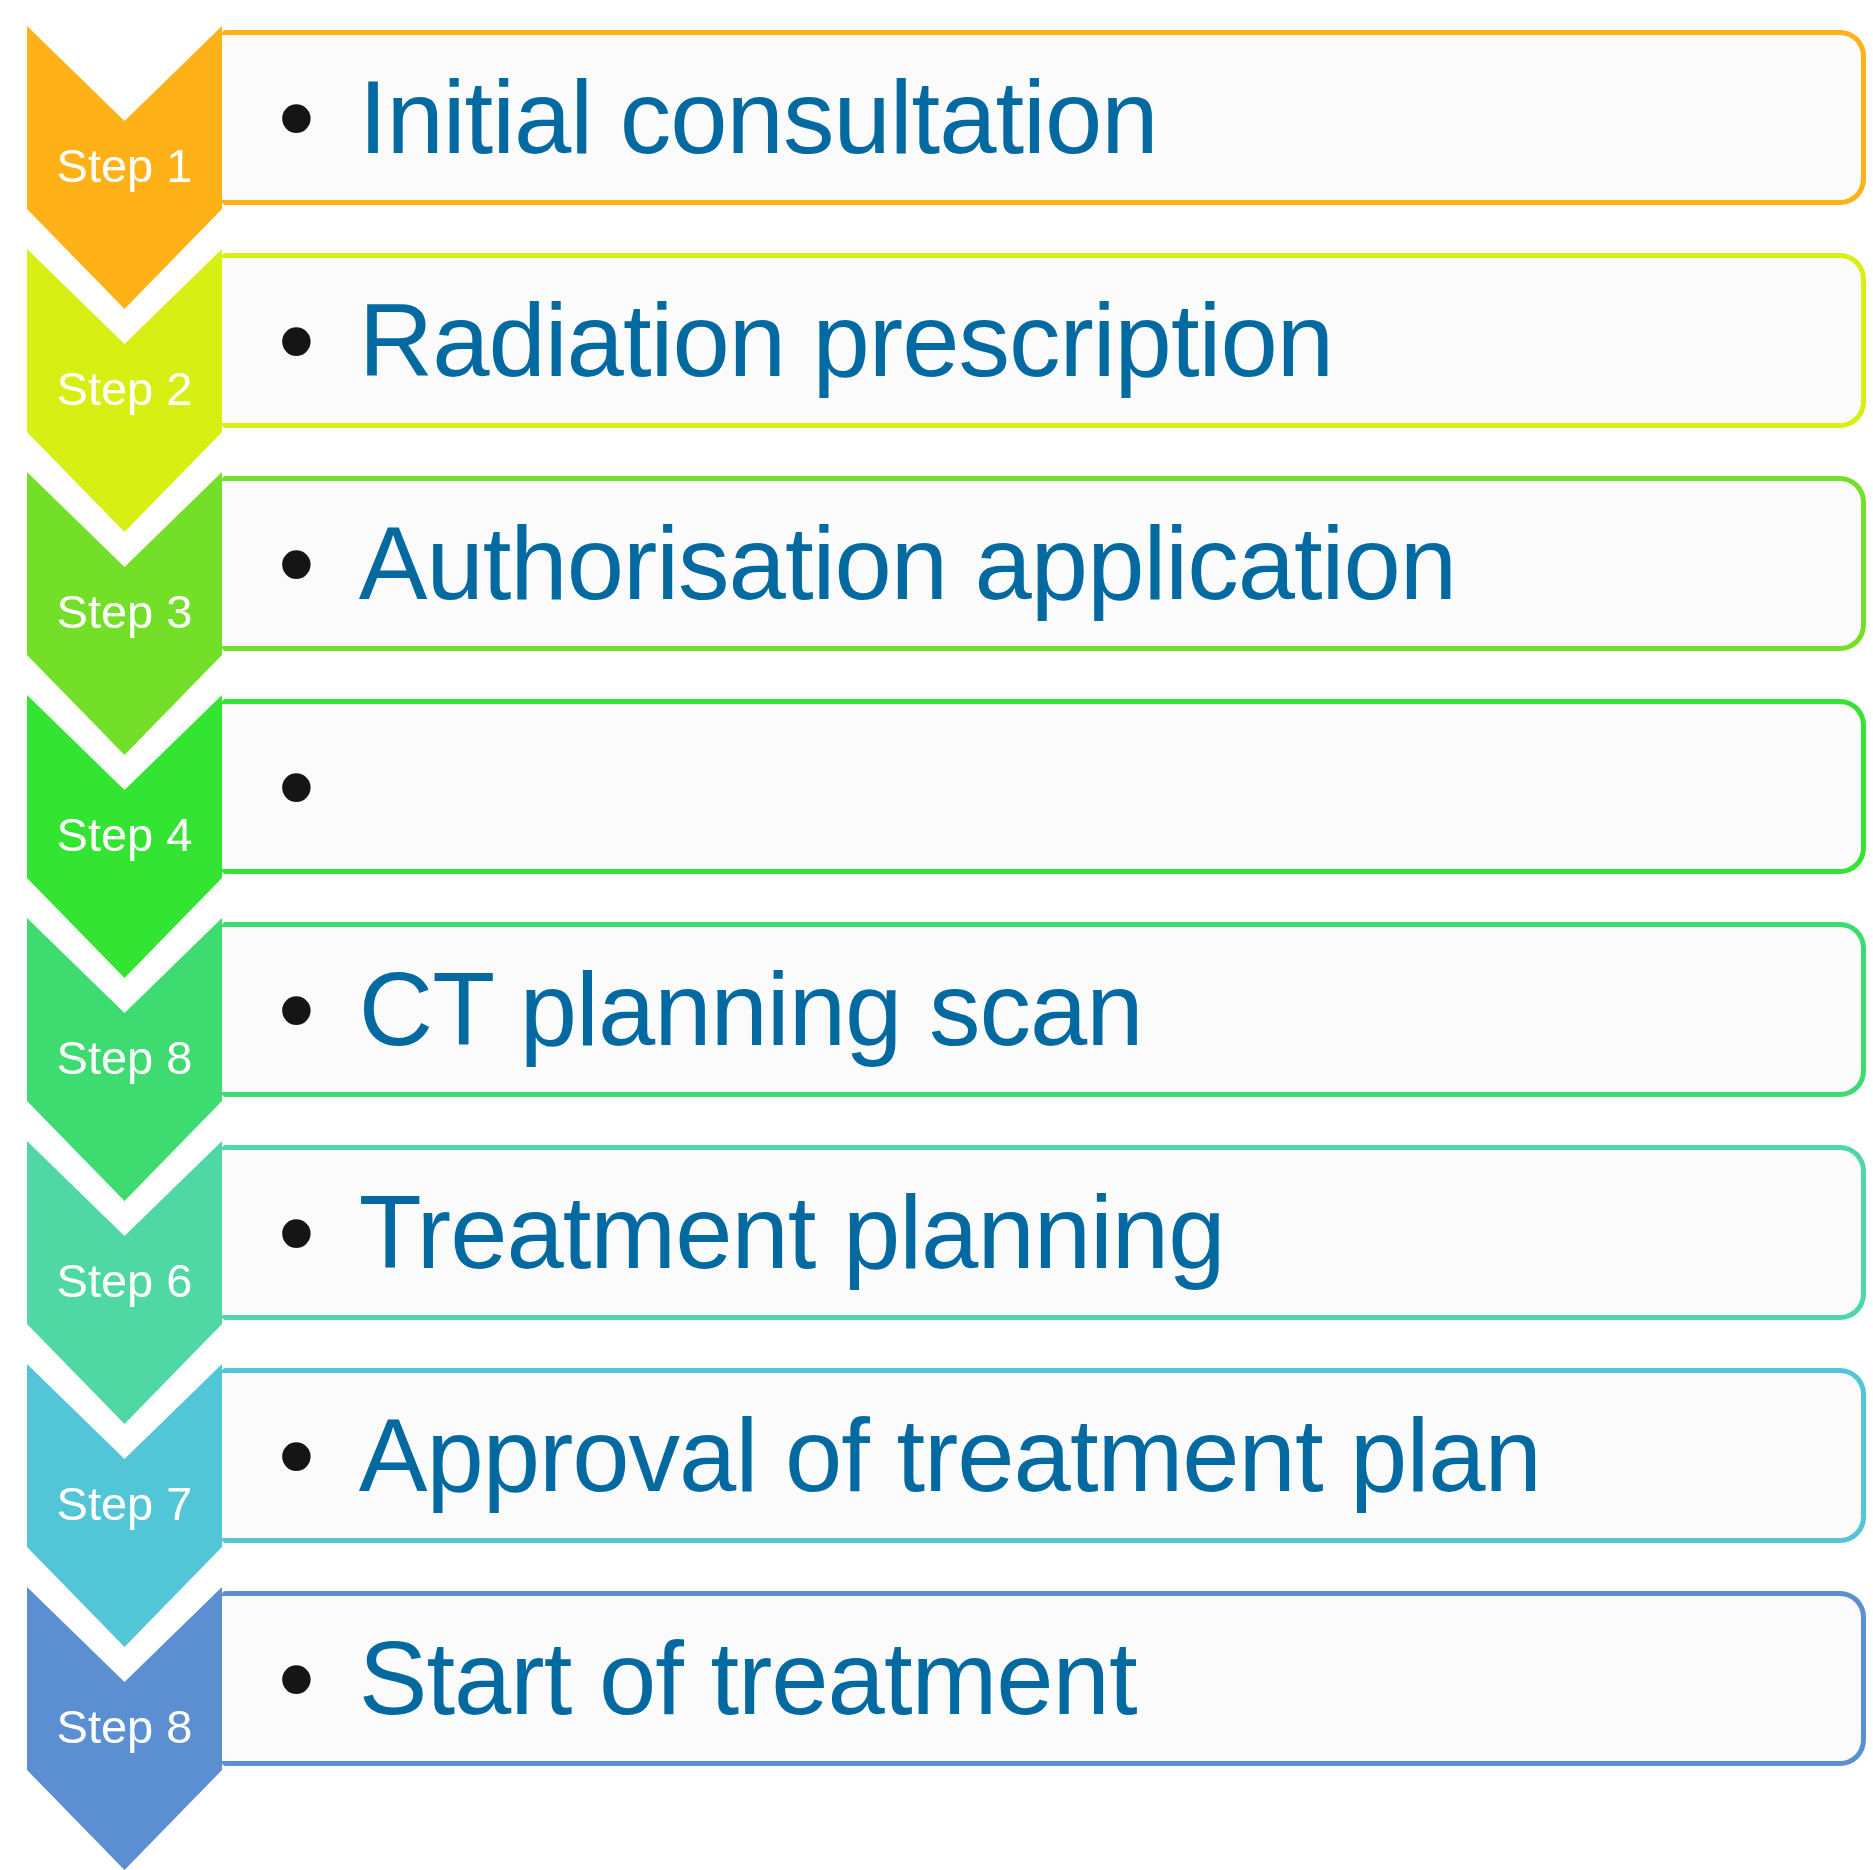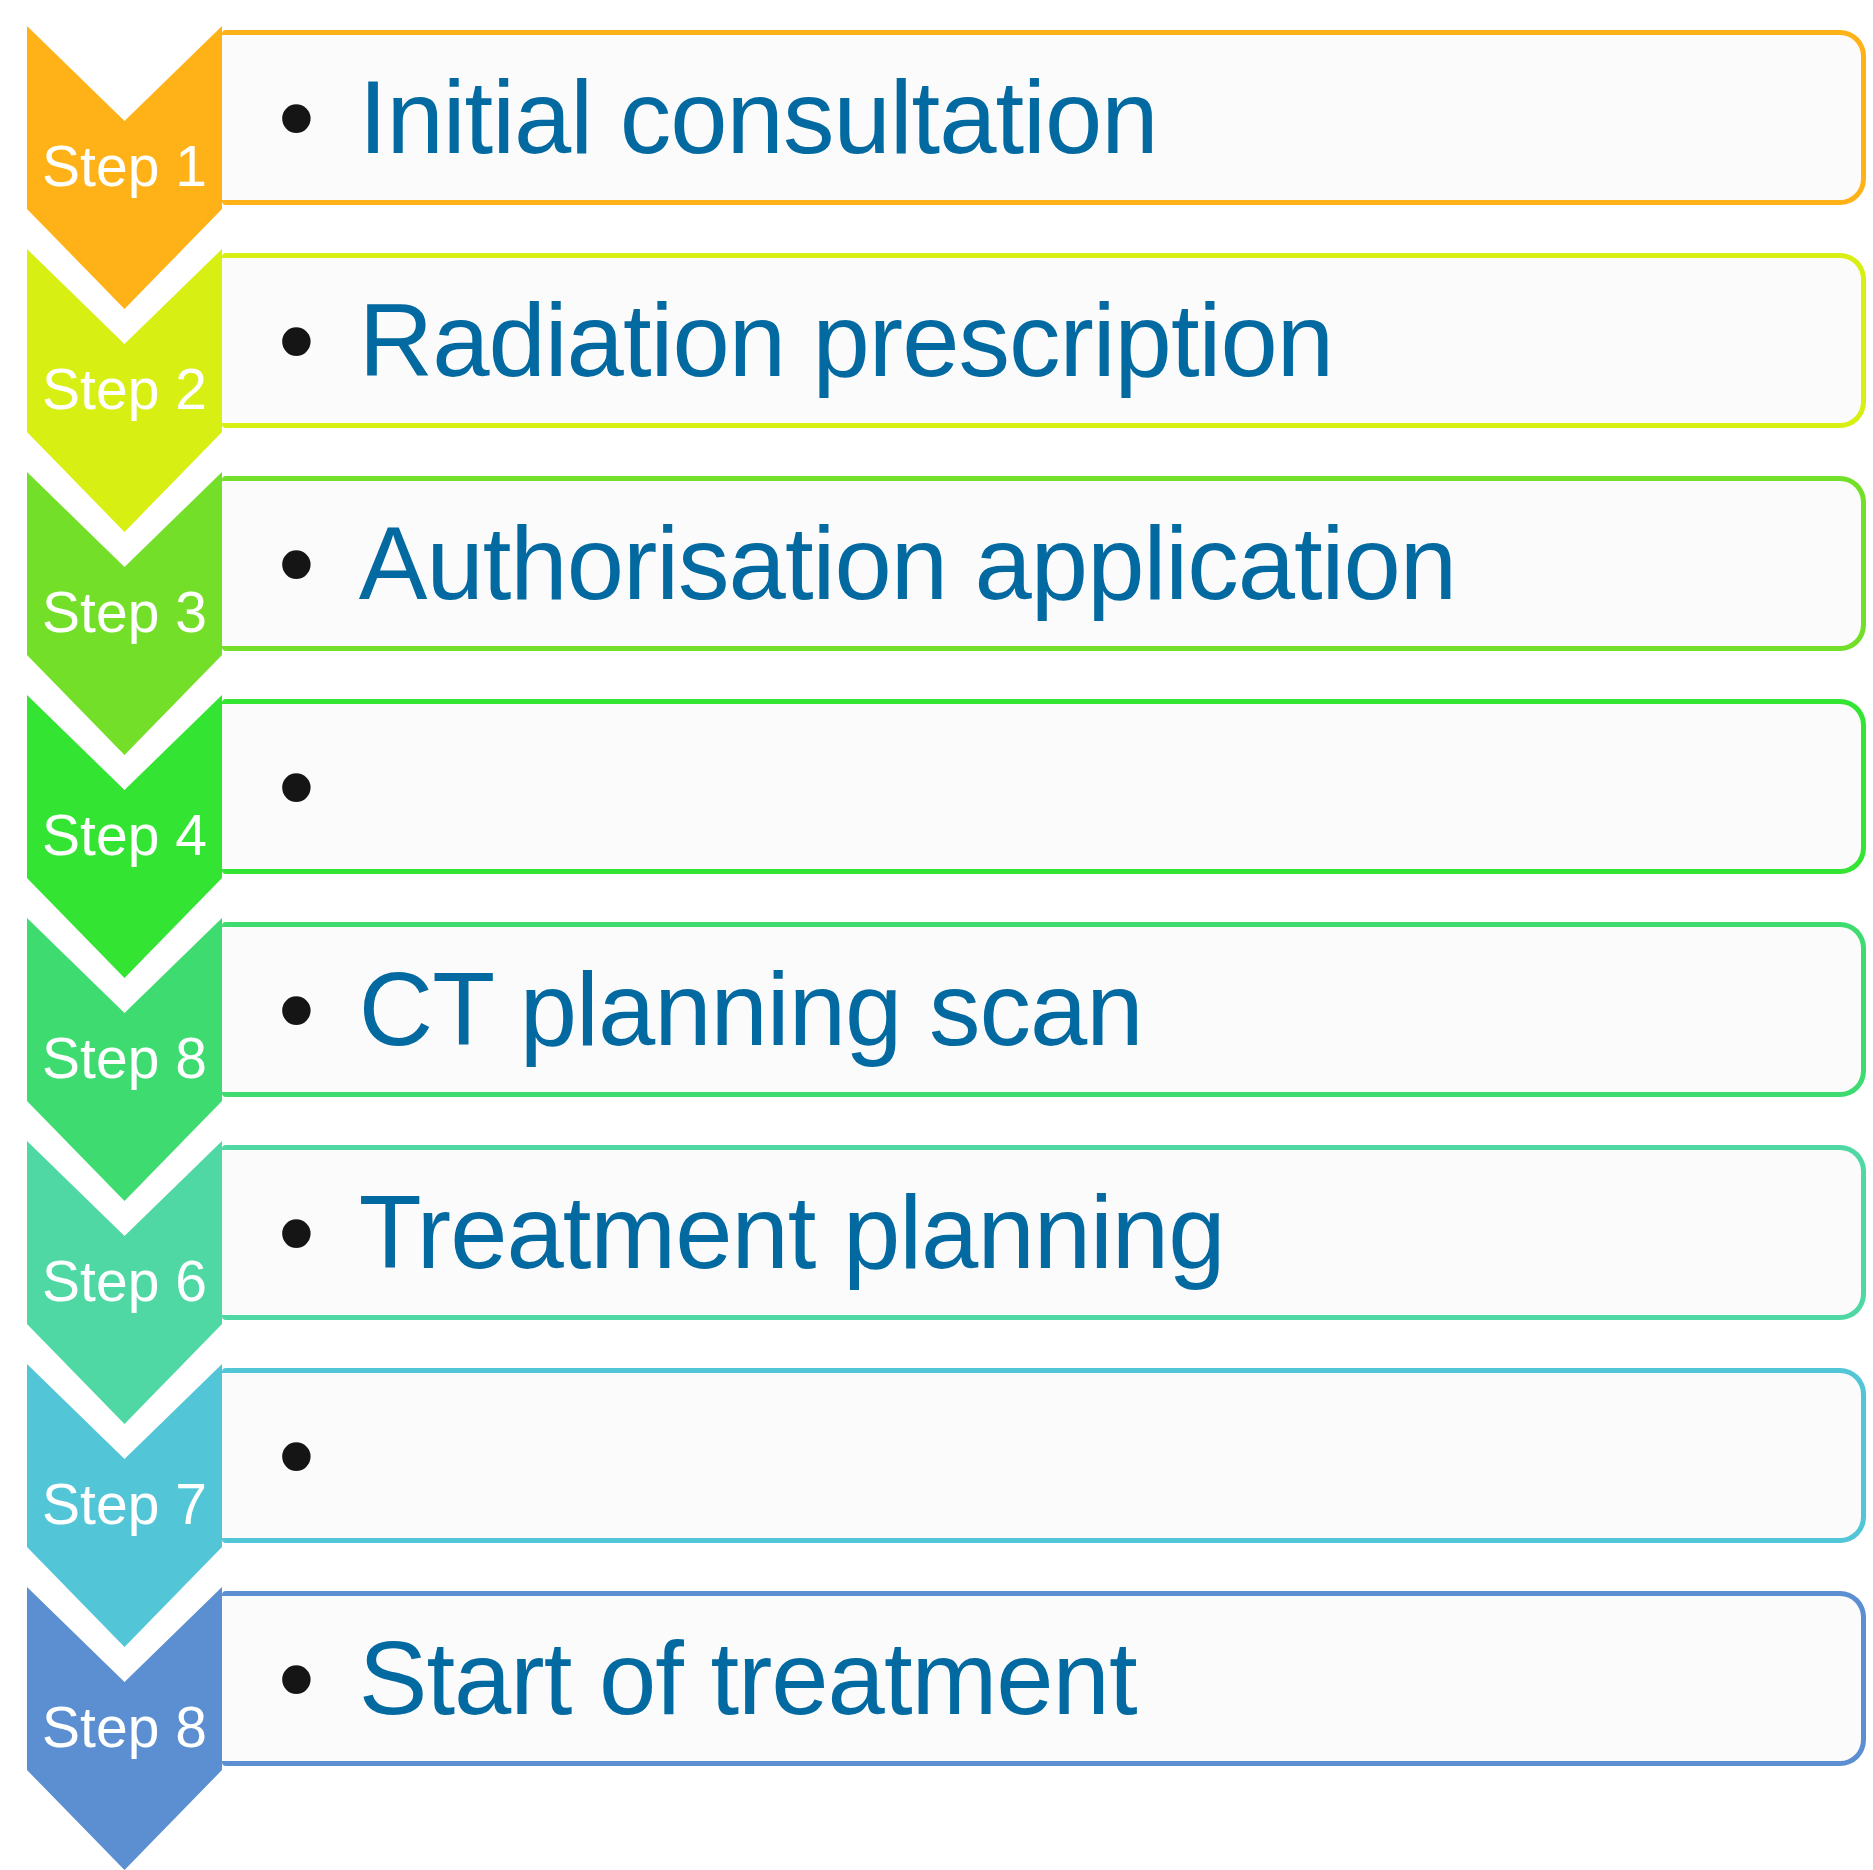--- a/index.html
+++ b/index.html
@@ -37,21 +37,21 @@
     paint-order: stroke;
   }
   .step-label {
     position: absolute;
     left: 27px;
     top: 110px;
     width: 195px;
     height: 60px;
     line-height: 60px;
     text-align: center;
-    font-size: 57px;
+    font-size: 47px;
     color: #ffffff;
     white-space: nowrap;
   }
   .step-box {
     position: absolute;
     left: 222px;
     top: 4px;
     width: 1644px;
     height: 175px;
     box-sizing: border-box;
@@ -141,20 +141,21 @@
         <span class="box-text">Treatment planning</span>
       </div>
     </div>
     <div class="step-row" style="top: 1364px; --c: #52C6D6; z-index: 94;">
       <svg class="chevron" viewBox="0 0 195 283" width="195" height="283">
         <polygon points="0,0 97.5,95 195,0 195,183 97.5,283 0,183"></polygon>
       </svg>
       <div class="step-label">Step 7</div>
       <div class="step-box">
         <span class="bullet">•</span>
+        <span class="box-text">Approval of treatment plan</span>
       </div>
     </div>
     <div class="step-row" style="top: 1587px; --c: #5C8FD1; z-index: 93;">
       <svg class="chevron" viewBox="0 0 195 283" width="195" height="283">
         <polygon points="0,0 97.5,95 195,0 195,183 97.5,283 0,183"></polygon>
       </svg>
       <div class="step-label">Step 8</div>
       <div class="step-box">
         <span class="bullet">•</span>
         <span class="box-text">Start of treatment</span>

